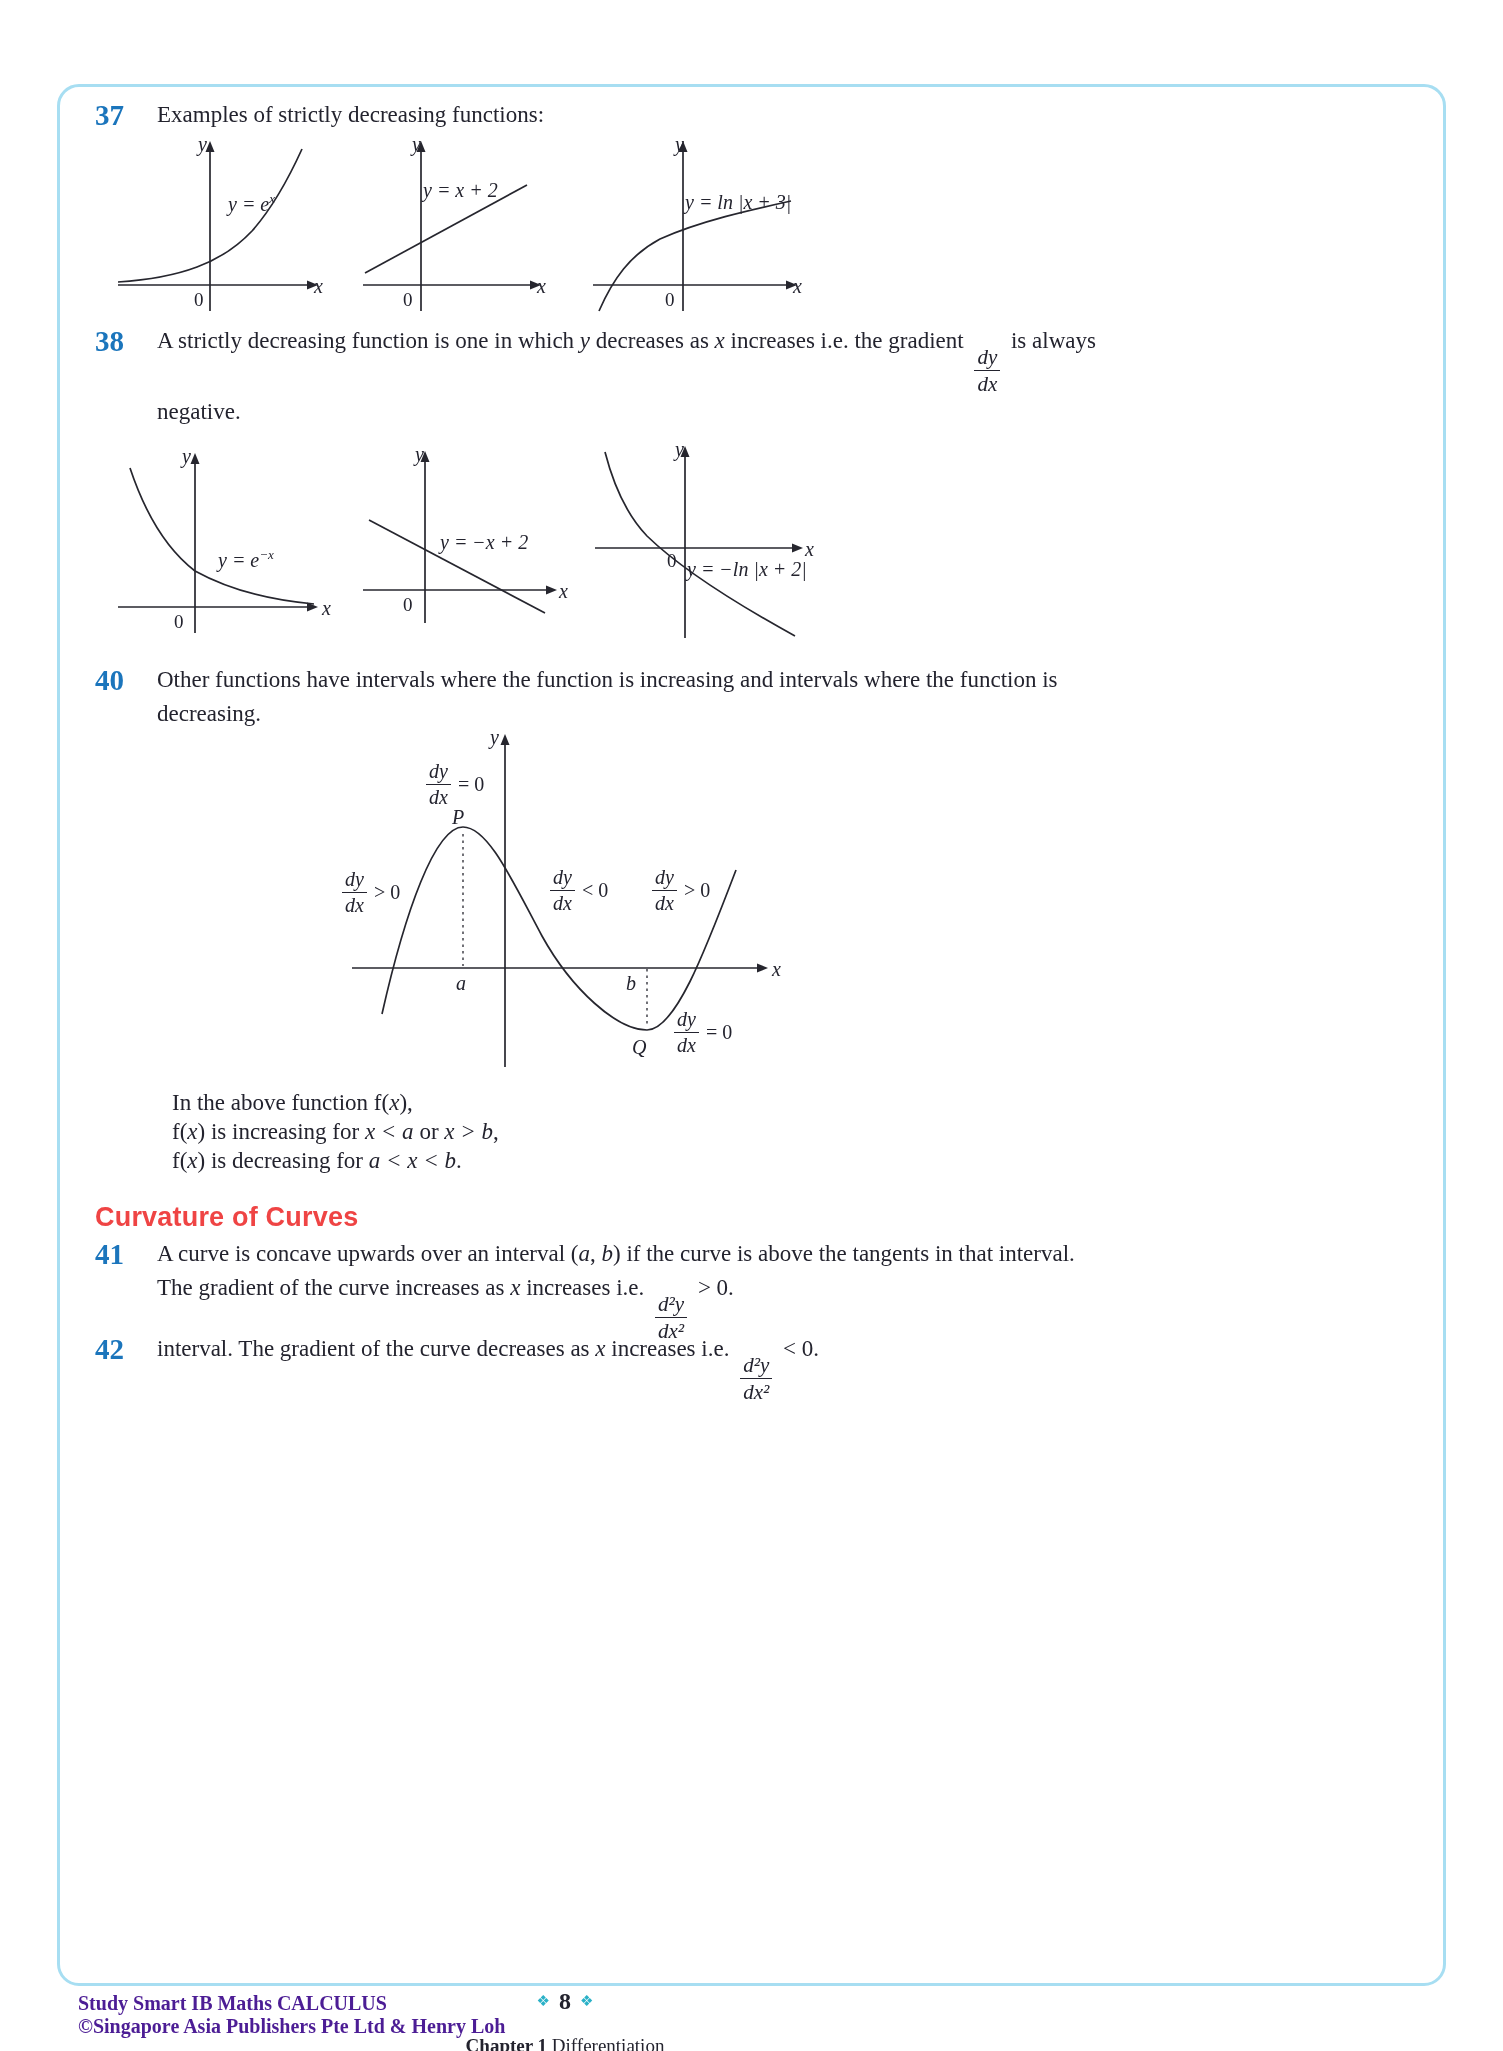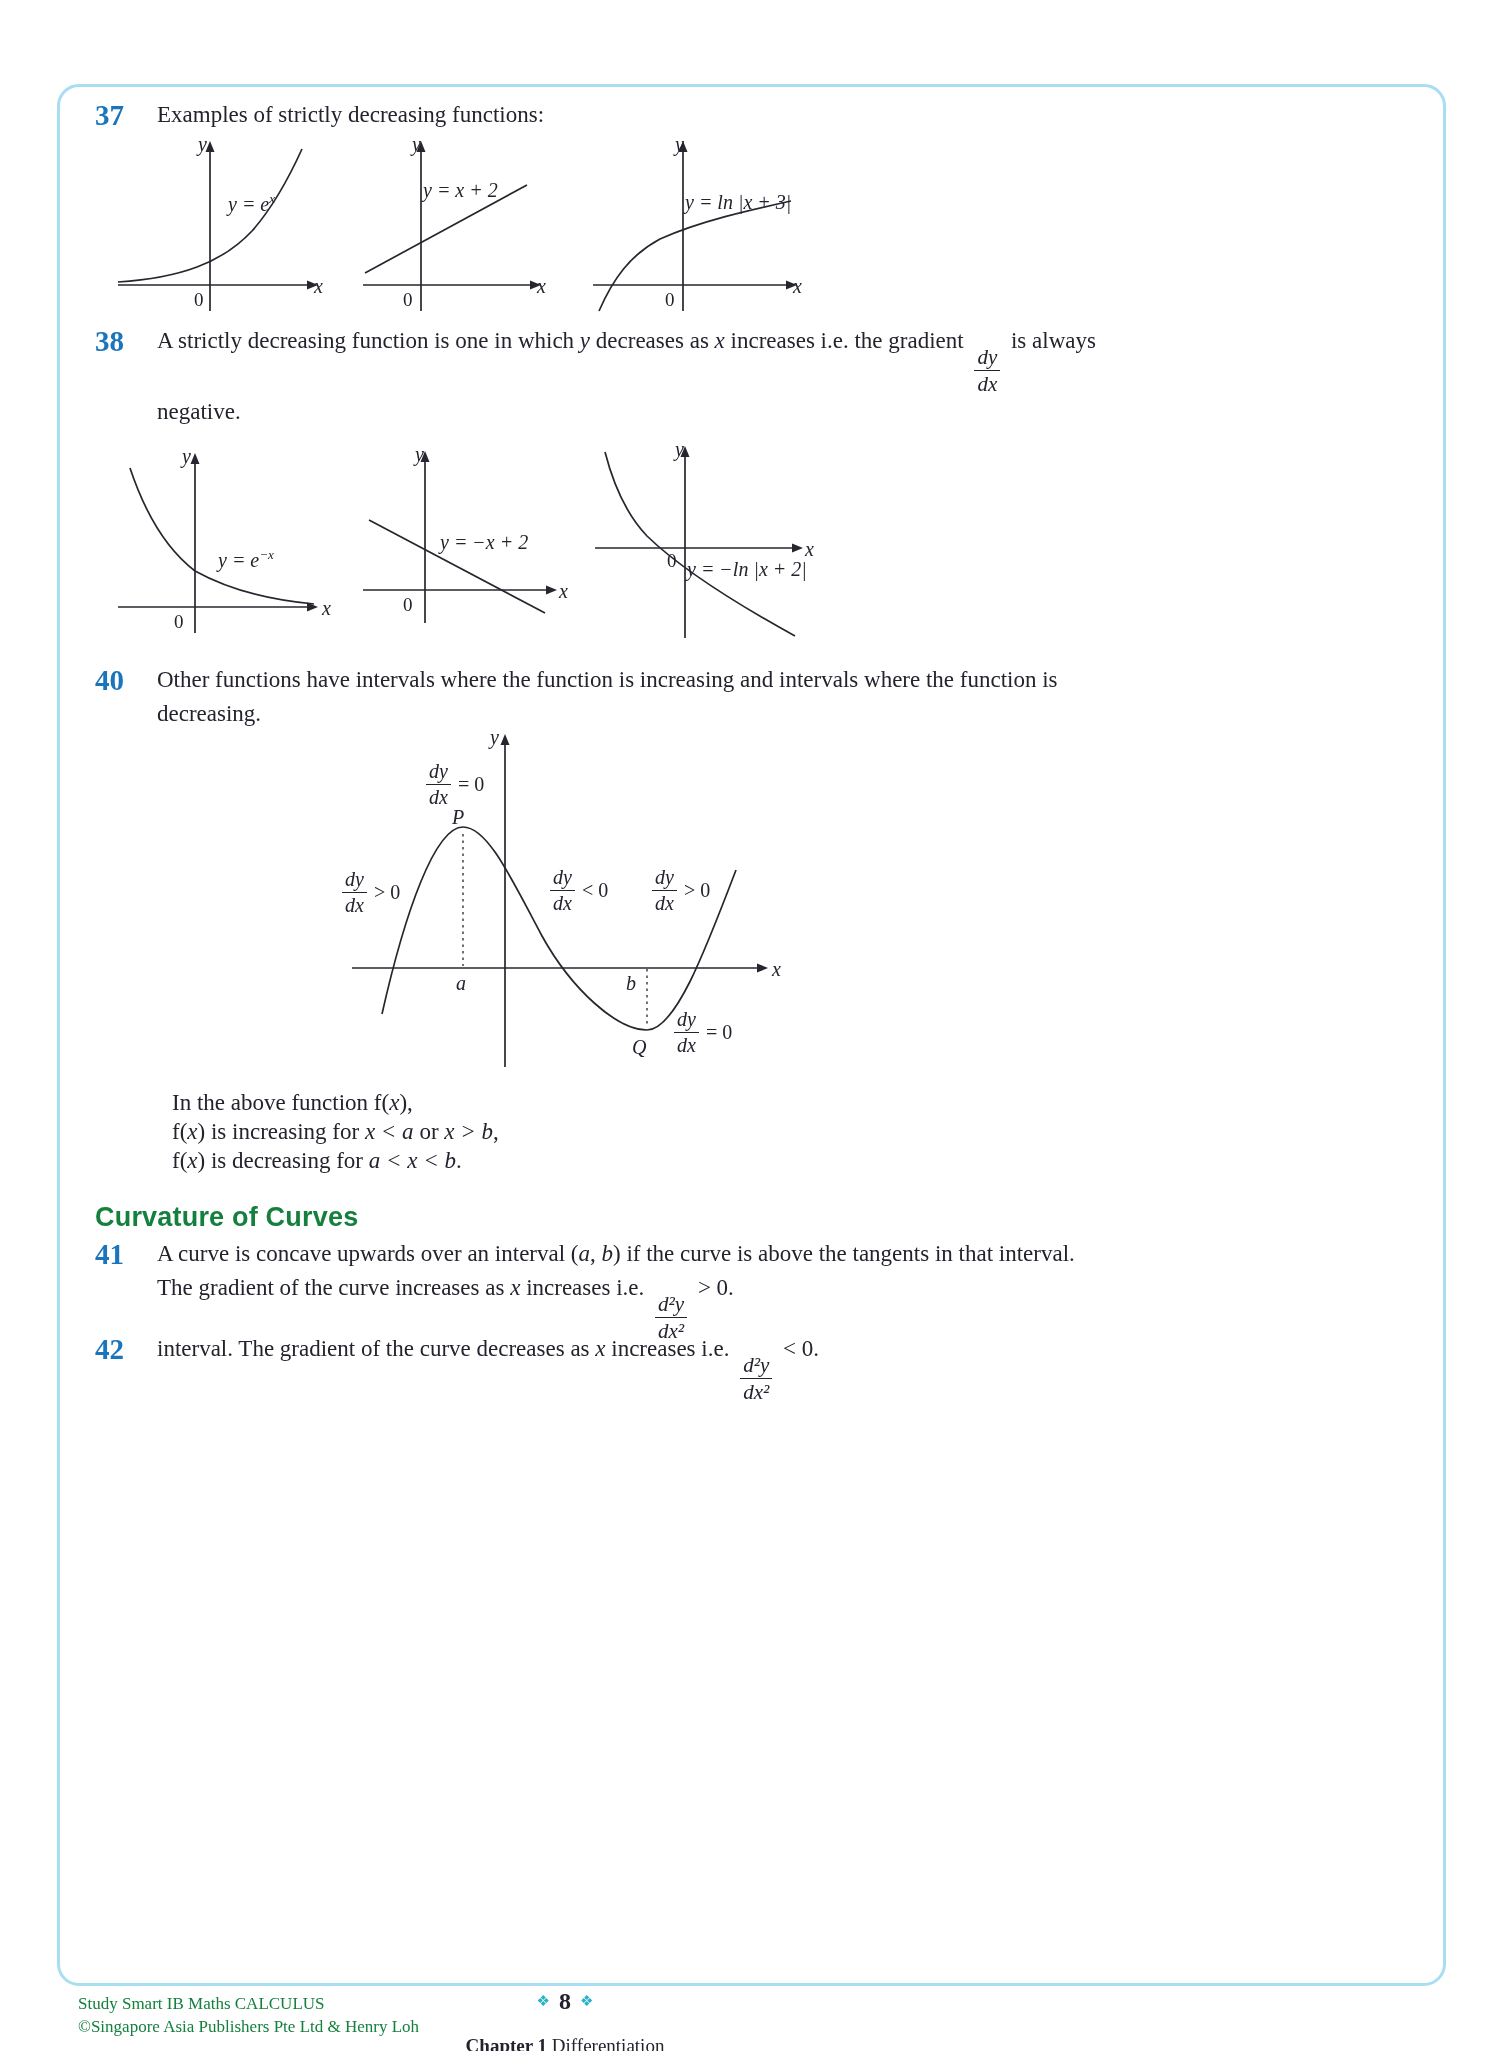--- a/index.html
+++ b/index.html
@@ -31,23 +31,23 @@
   .frac .fden { display:block; padding:2px 3px 0; }
   .fcmp { margin-left:7px; font-style:normal; }
 
   .ifrac { display:inline-flex; flex-direction:column; align-items:center; line-height:1.05;
            font-style:italic; font-size:21px; vertical-align:-16px; margin:0 5px; }
   .ifrac .fnum { display:block; border-bottom:1.4px solid #23232e; padding:1px 3px 2px; }
   .ifrac .fden { display:block; padding:2px 3px 0; }
 
   .notes { position:absolute; left:172px; width:1100px; font-size:23px; line-height:29px; }
   .heading { position:absolute; left:95px; font-family:"Liberation Sans", sans-serif;
-             font-weight:bold; font-size:27px; color:#15803d; letter-spacing:0.2px; }
-
-  .footer-left { position:absolute; left:78px; top:1992px; font-size:17px; line-height:23px; color:#15803d; }
+             font-weight:bold; font-size:27px; color:#ef4444; letter-spacing:0.2px; }
+
+  .footer-left { position:absolute; left:78px; top:1992px; font-size:20px; line-height:23px; color:#4c1d95;font-weight:bold; }
   .footer-center { position:absolute; left:440px; width:250px; top:1988px; text-align:center; }
   .pageno { font-size:24px; font-weight:bold; margin:0 9px; }
   .diamond { font-family:"DejaVu Sans", sans-serif; font-size:15px; color:#2ab1c7; vertical-align:3px; }
   .chapter-row { margin-top:20px; font-size:19px; }
   .chb { font-weight:bold; }
 </style>
 </head>
 <body>
 
 <div class="page">

